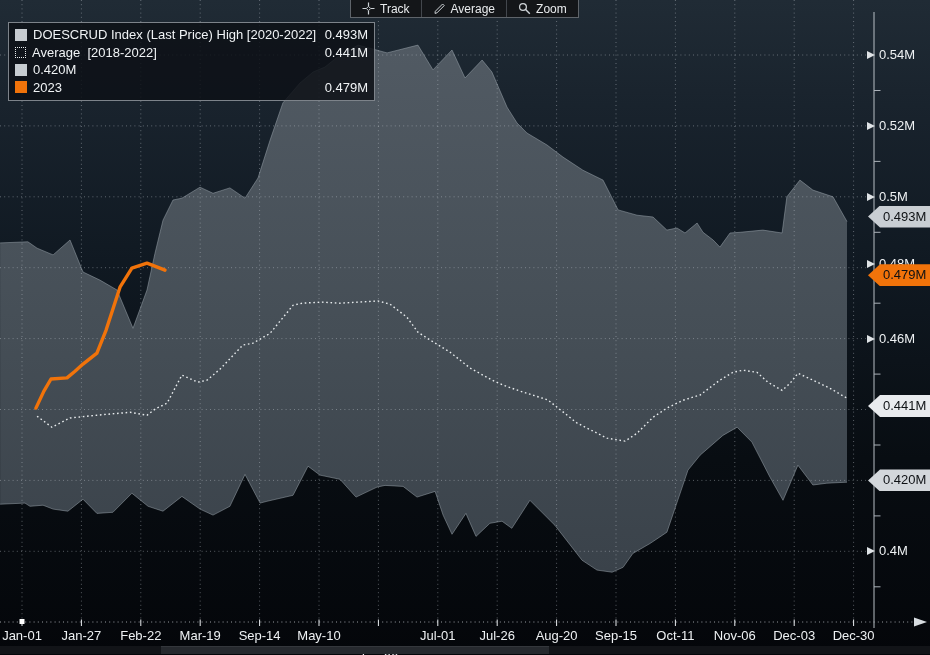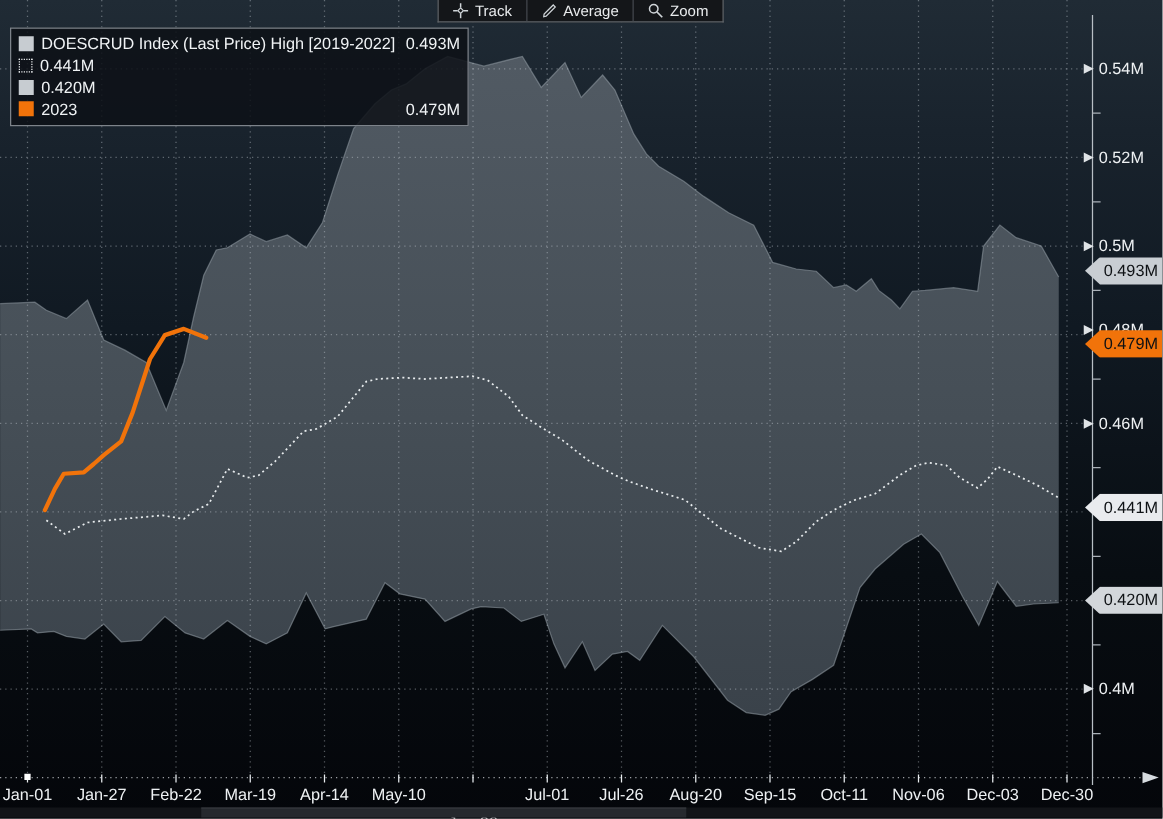--- a/index.html
+++ b/index.html
@@ -117,21 +117,21 @@
     <div class="badge" style="top: 205.615px; background: rgb(201, 206, 211);">0.493M</div>
     <div class="badge" style="top: 264.245px; background: rgb(241, 115, 10);">0.479M</div>
     <div class="badge" style="top: 394.955px; background: rgb(233, 235, 238);">0.441M</div>
     <div class="badge" style="top: 469.4px; background: rgb(211, 215, 219);">0.420M</div>
   </div>
 <div id="xlabels">
     <div class="xlab" style="left: 22px;">Jan-01</div>
     <div class="xlab" style="left: 81.4px;">Jan-27</div>
     <div class="xlab" style="left: 140.8px;">Feb-22</div>
     <div class="xlab" style="left: 200.2px;">Mar-19</div>
-    <div class="xlab" style="left: 259.6px;">Apr-14</div>
+    <div class="xlab" style="left: 259.6px;">Sep-14</div>
     <div class="xlab" style="left: 319px;">May-10</div>
     <div class="xlab" style="left: 378.4px; margin-top: 22px;">Jun-06</div>
     <div class="xlab" style="left: 437.8px;">Jul-01</div>
     <div class="xlab" style="left: 497.2px;">Jul-26</div>
     <div class="xlab" style="left: 556.6px;">Aug-20</div>
     <div class="xlab" style="left: 616px;">Sep-15</div>
     <div class="xlab" style="left: 675.4px;">Oct-11</div>
     <div class="xlab" style="left: 734.8px;">Nov-06</div>
     <div class="xlab" style="left: 794.2px;">Dec-03</div>
     <div class="xlab" style="left: 853.6px;">Dec-30</div>
@@ -156,25 +156,26 @@
       <circle cx="5" cy="5" r="3.4" stroke="#cfd4d8" stroke-width="1.2" fill="none"></circle>
       <path d="M7.6 7.6 L11.8 11.8" stroke="#cfd4d8" stroke-width="1.4"></path>
     </svg>
     <span>Zoom</span>
   </div>
 </div>
 
 <div class="legend">
   <div class="lrow">
     <span class="sw" style="background: rgb(199, 204, 209);"></span>
-    <span class="ltext">DOESCRUD Index (Last Price) High [2019-2022]</span>
+    <span class="ltext">DOESCRUD Index (Last Price) High [2020-2022]</span>
     <span class="lval">0.493M</span>
   </div>
   <div class="lrow">
     <span class="sw dotted"></span>
+    <span class="ltext">Average  [2018-2022]</span>
     <span class="lval">0.441M</span>
   </div>
   <div class="lrow">
     <span class="sw" style="background: rgb(199, 204, 209);"></span>
     <span class="lval">0.420M</span>
   </div>
   <div class="lrow">
     <span class="sw" style="background: rgb(241, 115, 10);"></span>
     <span class="ltext">2023</span>
     <span class="lval">0.479M</span>

